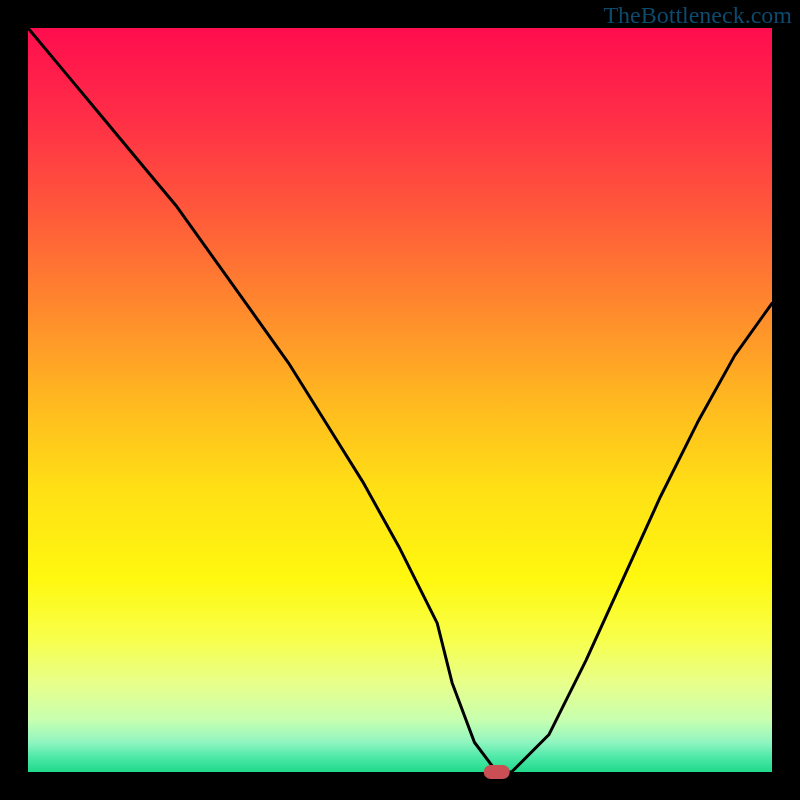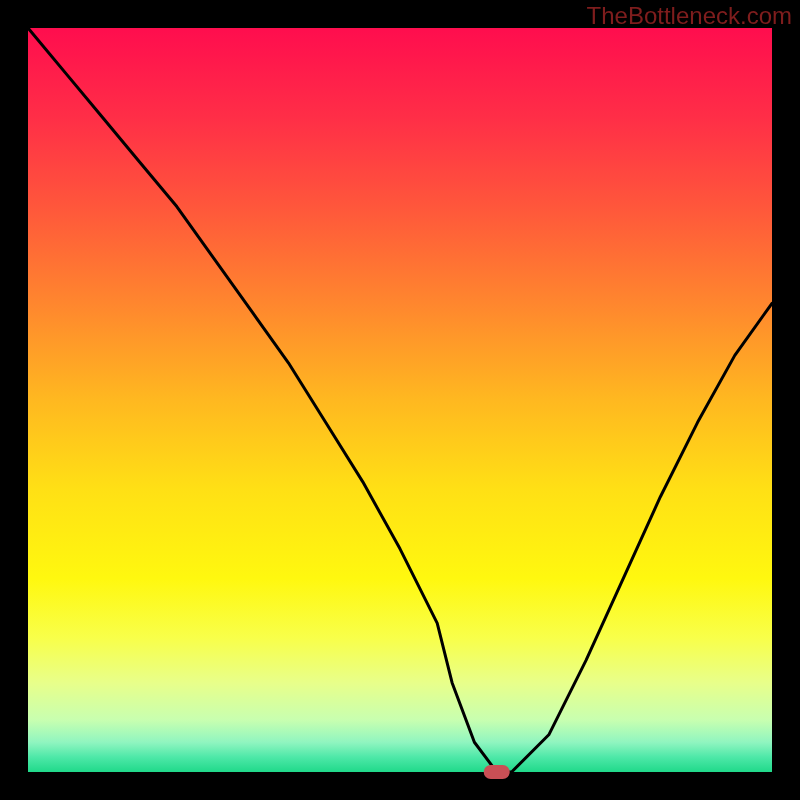--- a/index.html
+++ b/index.html
@@ -12,24 +12,24 @@
   }
   .chart-container {
     position: relative;
     width: 800px;
     height: 800px;
   }
   .watermark {
     position: absolute;
     top: 2px;
     right: 8px;
-    font-family: Liberation Sans, sans-serif;
+    font-family: Liberation Serif, serif;
     font-size: 24px;
     font-weight: 500;
-    color: #7f1d1d;
+    color: #0c4a6e;
     z-index: 10;
   }
   svg {
     display: block;
   }
 </style>
 </head>
 <body>
 
 <div class="chart-container">

